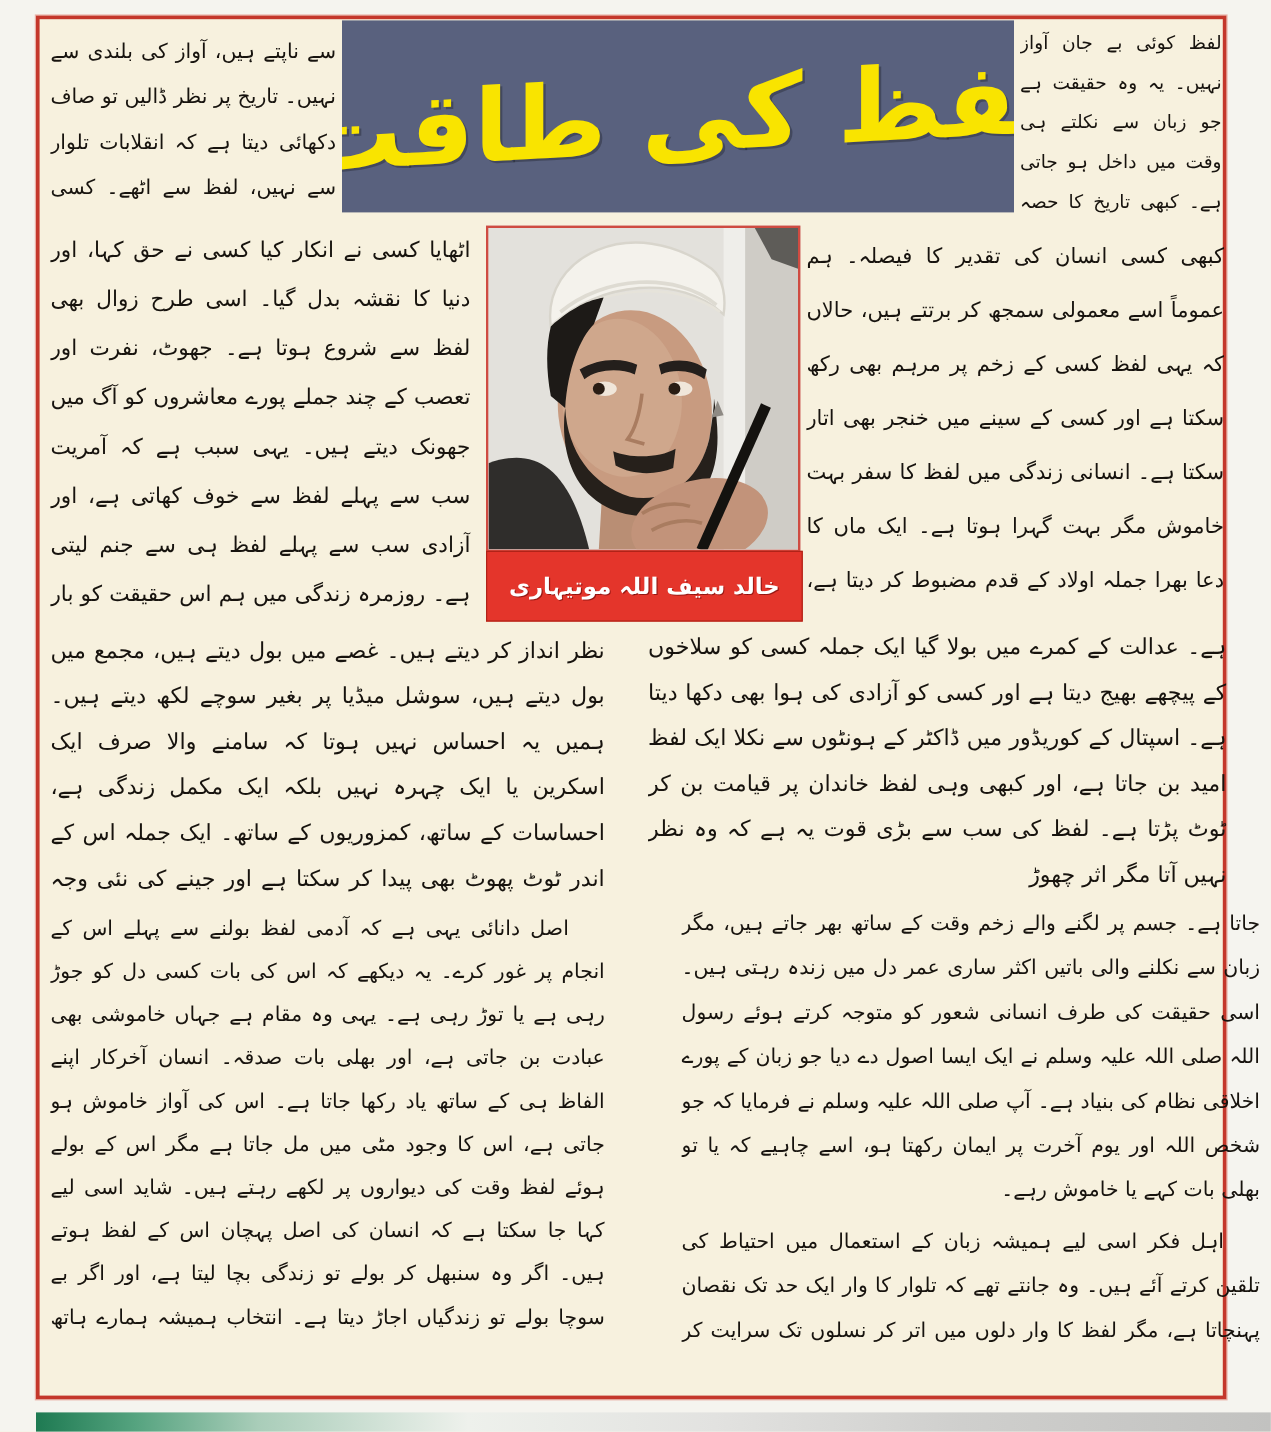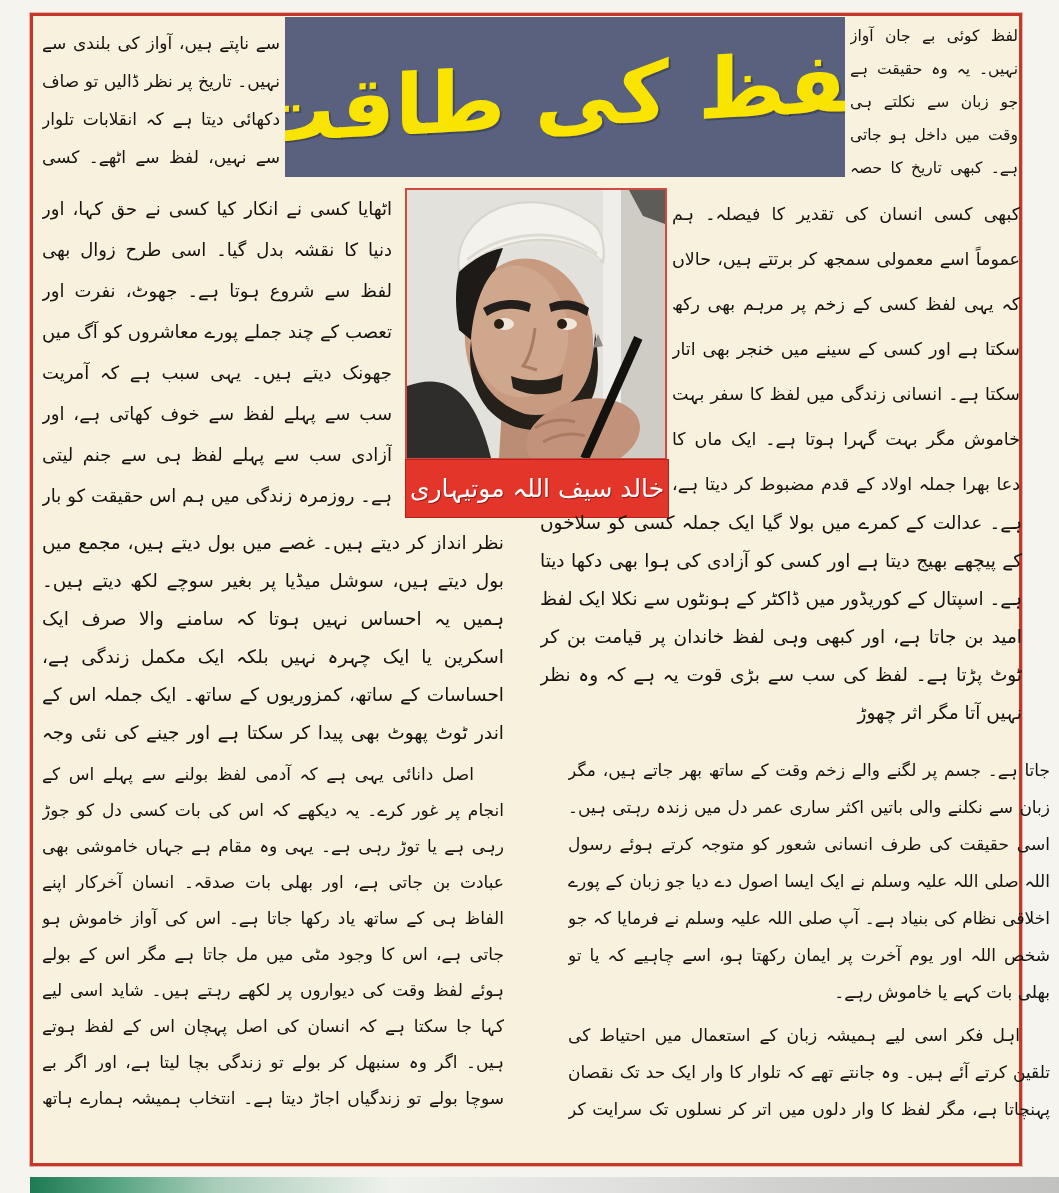--- a/index.html
+++ b/index.html
@@ -39,37 +39,37 @@
     font-family:"DejaVu Sans",sans-serif;
   }
   .txt p{margin:0;}
   .txt p.indent{text-indent:30px;}
   .txt p + p{margin-top:6px;}
   .top-left-col  {left:42px; top:24px;  width:238px;height:156px;font-size:17px;  line-height:38px;}
   .top-right-col {left:850px;top:20px;  width:168px;height:168px;font-size:15.5px;line-height:33px;}
   .left-mid-col  {left:42px; top:188px; width:350px;height:330px;font-size:18px;  line-height:41px;}
   .photo-side-col{left:672px;top:192px; width:348px;height:322px;font-size:17.5px;line-height:45px;}
   .left-lower-col{left:42px; top:524px; width:462px;height:226px;font-size:18.5px;line-height:38px;}
-  .right-mid-col {left:540px;top:504px; width:482px;height:228px;font-size:18.5px;line-height:38px;}
+  .right-mid-col {left:540px;top:521px; width:482px;height:228px;font-size:18.5px;line-height:38px;}
   .left-final-col{left:42px; top:756px; width:462px;height:370px;font-size:17px;  line-height:36px;}
   .right-low-col {left:568px;top:752px; width:482px;height:374px;font-size:17px;  line-height:37px;}
   
   .photo{
     position:absolute;left:405px;top:188px;width:258px;height:268px;
     border:2px solid #cf4b41;background:#e3e1dc;overflow:hidden;
   }
   .photo svg{display:block;}
   
   .byline{
     position:absolute;left:405px;top:459px;width:262px;height:57px;
     background:#e4352b;border:1px solid #b02318;
     display:flex;align-items:center;justify-content:center;
   }
   .byline-text{
-    color:#ffffff;font-weight:normal;font-size:25px;direction:rtl;white-space:nowrap;
+    color:#ffffff;font-weight:bold;font-size:19px;direction:rtl;white-space:nowrap;
     text-shadow:1px 1px 0 rgba(90,0,0,.55);
   }
   
   .bottom-bar{
     position:absolute;left:30px;top:1177px;width:1029px;height:16px;
     background:linear-gradient(90deg,#1e7a52 0%,#55a37f 8%,#a9cdb9 18%,#eef1ec 35%,#e2e2e0 55%,#cfcfcd 75%,#c2c2c0 100%);
   }
 </style>
 </head>
 <body>

